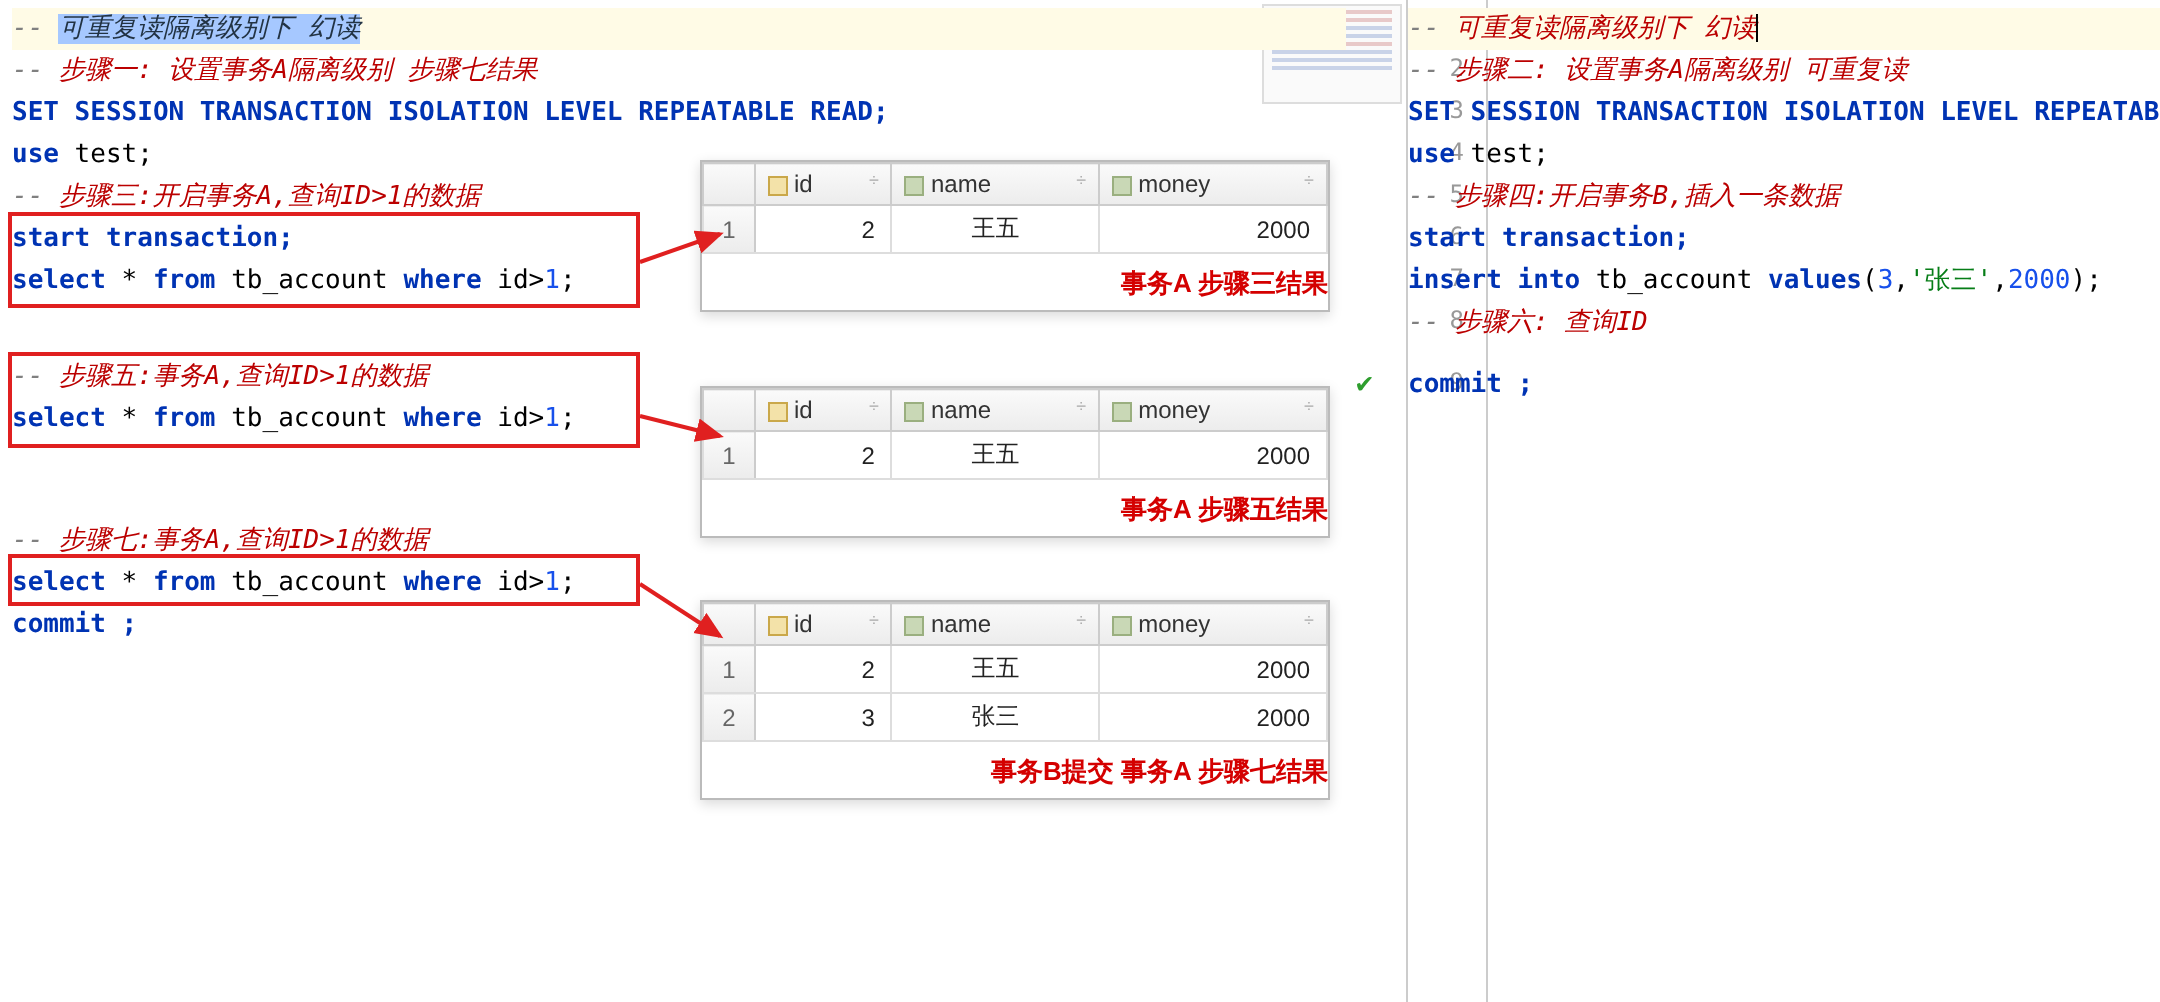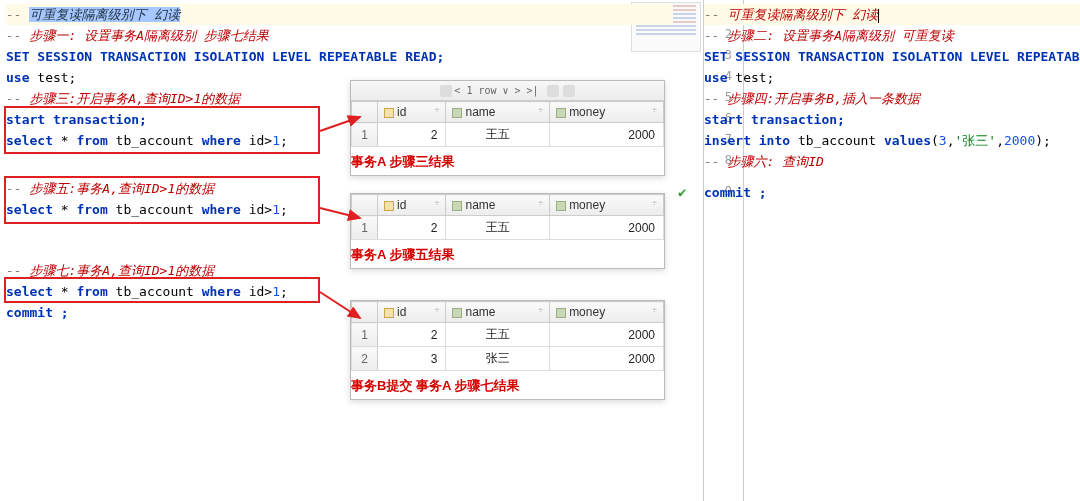--- a/index.html
+++ b/index.html
@@ -28,21 +28,21 @@
 
   .result { position: absolute; background: #fff; border: 1px solid #bbb; box-shadow: 0 2px 6px rgba(0,0,0,.15); }
   .result .toolbar { height: 20px; background: linear-gradient(#f7f7f7,#ececec); border-bottom: 1px solid #ccc; font-size: 10px; color: #666; text-align: center; line-height: 20px; }
   .tb-ico { display: inline-block; width: 12px; height: 12px; vertical-align: middle; margin: 0 2px; background: #ddd; border-radius: 2px; }
   .result table { border-collapse: collapse; width: 100%; font-family: Arial, sans-serif; font-size: 12px; }
   .result th { background: linear-gradient(#fafafa,#ececec); border: 1px solid #ccc; padding: 3px 6px; font-weight: normal; color: #333; text-align: left; position: relative; }
   .result th .sort { float: right; color: #aaa; font-size: 9px; }
   .result td { border: 1px solid #ddd; padding: 3px 8px; color: #222; text-align: center; }
   .result td.idx { background: linear-gradient(#fafafa,#ececec); color: #666; text-align: center; width: 26px; border-right: 1px solid #ccc; }
   .result td.numcell { text-align: right; }
-  .result .caption { color: #d40000; font-weight: bold; text-align: left; padding: 6px 0 4px; font-size: 13px; font-family: Arial, sans-serif; }
+  .result .caption { color: #d40000; font-weight: bold; text-align: right; padding: 6px 0 4px; font-size: 13px; font-family: Arial, sans-serif; }
   .hico { display:inline-block; width:10px; height:10px; background:#c9d8b6; border:1px solid #9aaf7f; vertical-align:middle; margin-right:3px; }
   .hico.k { background:#f3e2a9; border-color:#caa84a; }
 
   .arrow { position: absolute; pointer-events: none; }
   .arrow svg { overflow: visible; }
 
   .minimap { position: absolute; top: 2px; right: 2px; width: 70px; height: 50px; background: #fafafa; border: 1px solid #ddd; }
   .minimap .ml { height: 2px; margin: 2px 4px; background: #c9d3e8; }
   .minimap .ml.r { background: #e8c9c9; }
 
@@ -83,21 +83,20 @@
       <div class="line" style="top:260px;"><span class="cmt">-- </span><span class="cmt-red">步骤七:事务A,查询ID&gt;1的数据</span></div>
       <div class="line" style="top:281px;"><span class="kw">select</span><span> * </span><span class="kw">from</span><span> tb_account </span><span class="kw">where</span><span> id&gt;</span><span class="num">1</span><span>;</span></div>
       <div class="line" style="top:302px;"><span class="kw">commit ;</span></div>
     </div>
 
     <div class="redbox" style="left:4px; top:106px; width:316px; height:48px;"></div>
     <div class="redbox" style="left:4px; top:176px; width:316px; height:48px;"></div>
     <div class="redbox" style="left:4px; top:277px; width:316px; height:26px;"></div>
 
     <div class="result" style="left:350px; top:80px; width:315px;">
-      <div class="toolbar"><span class="tb-ico"></span>&lt; <span>1 row</span> ∨ &gt; &gt;| <span class="tb-ico"></span><span class="tb-ico"></span></div>
       <table>
         <tbody>
             <tr>
               <th style="width:26px"></th>
               <th><span class="hico k"></span><span>id</span><span class="sort">÷</span></th>
               <th><span class="hico"></span><span>name</span><span class="sort">÷</span></th>
               <th><span class="hico"></span><span>money</span><span class="sort">÷</span></th>
             </tr>
         <tr>
               <td class="idx">1</td>

